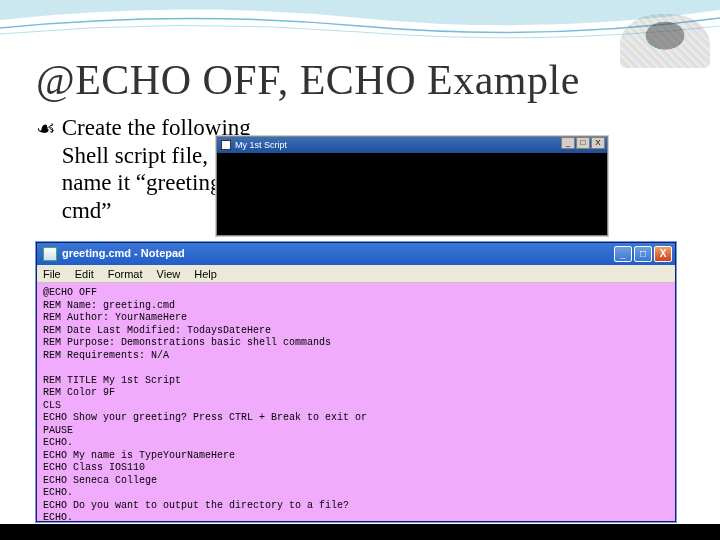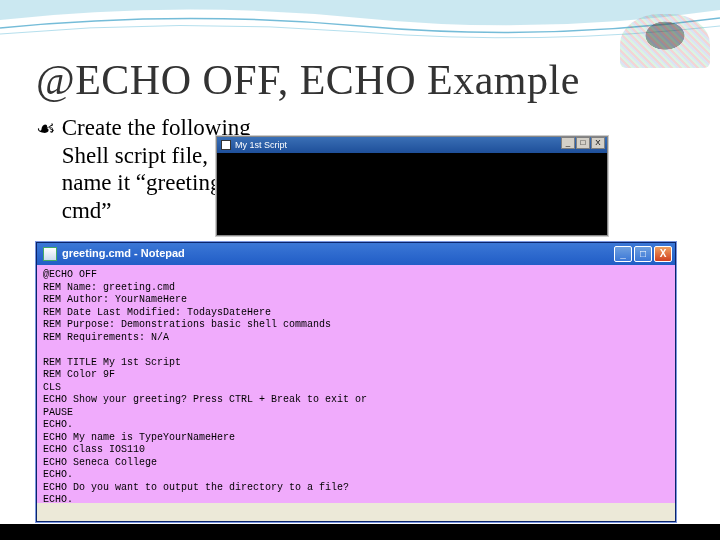--- a/index.html
+++ b/index.html
@@ -222,20 +222,27 @@
       <div class="np-titlebar-left">
         <span class="np-icon"></span>
         <span>greeting.cmd - Notepad</span>
       </div>
       <div class="np-ctrls">
         <span class="np-ctrl-btn min">_</span>
         <span class="np-ctrl-btn max">□</span>
         <span class="np-ctrl-btn">X</span>
       </div>
     </div>
+    <div class="np-menubar" id="np-menubar">
+        <span class="np-menu-item">File</span>
+        <span class="np-menu-item">Edit</span>
+        <span class="np-menu-item">Format</span>
+        <span class="np-menu-item">View</span>
+        <span class="np-menu-item">Help</span>
+      </div>
     <div class="np-body" id="np-body">@ECHO OFF
 REM Name: greeting.cmd
 REM Author: YourNameHere
 REM Date Last Modified: TodaysDateHere
 REM Purpose: Demonstrations basic shell commands
 REM Requirements: N/A
 
 REM TITLE My 1st Script
 REM Color 9F
 CLS

